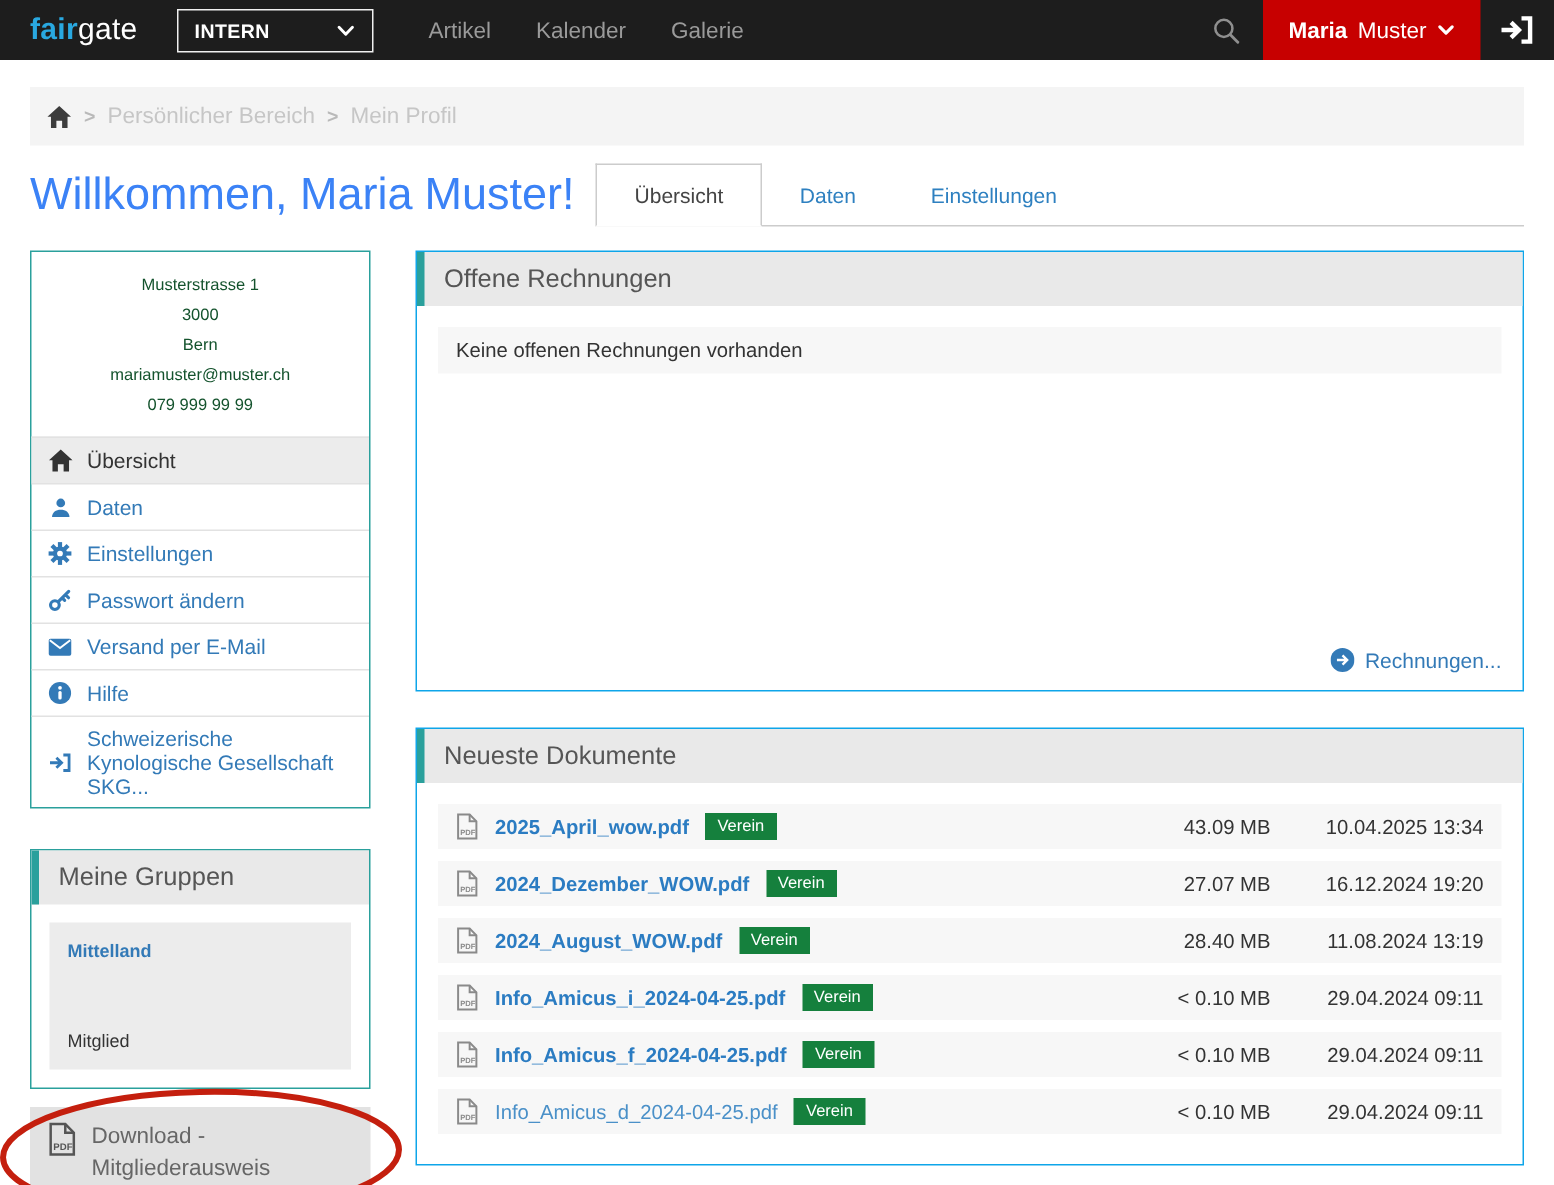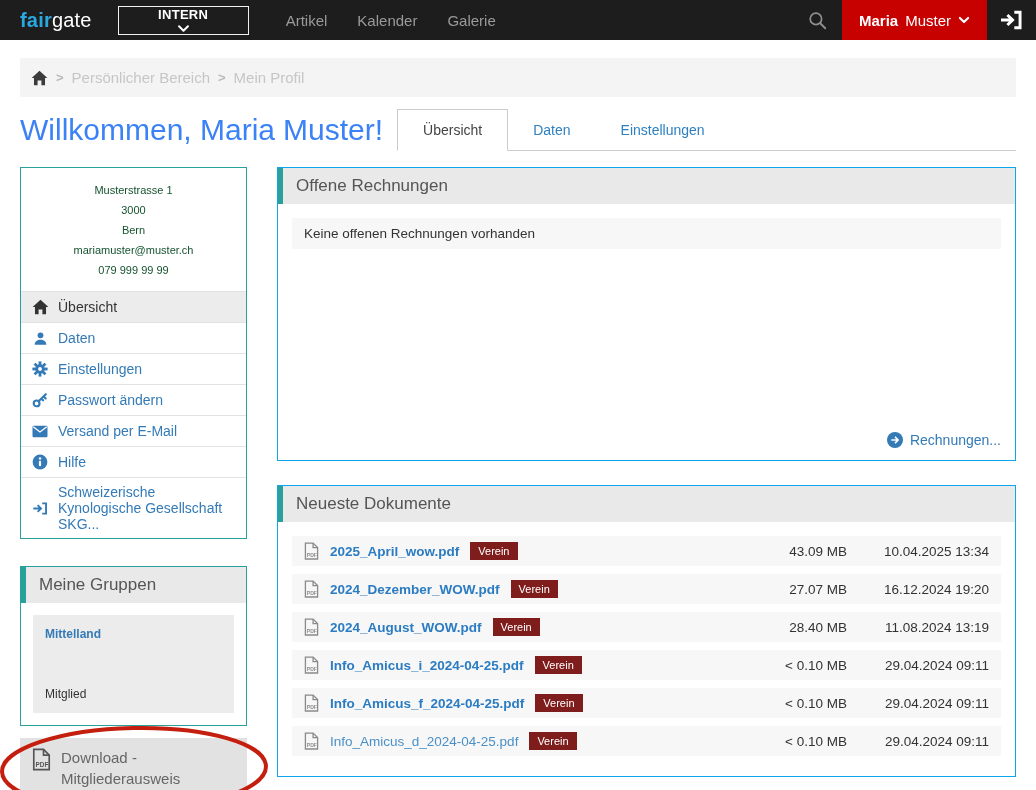--- a/index.html
+++ b/index.html
@@ -4,21 +4,21 @@
 <style>
   * { margin:0; padding:0; box-sizing:border-box; }
   html,body { width:1036px; background:#fff; font-family:"Liberation Sans","DejaVu Sans",sans-serif; color:#333; }
   body { height:790px; overflow:hidden; }
 
   
   .navbar { height:40px; background:#1d1d1d; display:flex; align-items:center; padding-left:20px; }
   .logo { font-size:20px; letter-spacing:.2px; cursor:pointer; }
   .logo .l1 { color:#29a8e0; font-weight:bold; }
   .logo .l2 { color:#fff; font-weight:400; }
-  .site-select { margin-left:26px; width:131px; height:29px; border:1px solid #f0f0f0; display:flex; align-items:center; justify-content:space-between; padding:0 11px; cursor:pointer;flex-direction:column; }
+  .site-select { margin-left:26px; width:131px; height:29px; border:1px solid #f0f0f0; display:flex; align-items:center; justify-content:space-between; padding:0 11px; cursor:pointer; }
   .site-select .lbl { color:#fff; font-size:13px; font-weight:bold; letter-spacing:.3px; }
   .nav-links { display:flex; margin-left:22px; }
   .nav-link { color:#9a9a9a; font-size:15px; padding:0 15px; cursor:pointer; }
   .nav-spacer { flex:1; }
   .search-btn { padding:0 15px; cursor:pointer; display:flex; align-items:center; }
   .user-btn { background:#c70000; height:40px; display:flex; align-items:center; gap:7px; padding:0 17px; color:#fff; cursor:pointer; }
   .user-btn .fn { font-size:15px; font-weight:600; }
   .user-btn .ln { font-size:15px; font-weight:400; }
   .logout-btn { padding:0 13px 0 12px; cursor:pointer; display:flex; align-items:center; }
 
@@ -65,21 +65,21 @@
   .panel.documents { margin-top:24px; height:292px; }
   .panel-body { padding:14px 14px 0; }
   .empty-row { background:#f7f7f7; padding:8px 12px; font-size:13.5px; color:#333; }
   .panel-foot { margin-top:auto; display:flex; justify-content:flex-end; align-items:center; gap:7px; padding:12px 14px; color:#337ab7; font-size:14px; cursor:pointer; }
 
   .doc-row { margin:0 14px 8px; background:#f7f7f7; height:30px; display:flex; align-items:center; padding:0 12px; font-size:13.5px;justify-content:space-between; }
   .doc-rows { padding-top:14px; }
   .doc-row .mi { flex:none; margin-right:11px; color:#8a8a8a; display:flex; }
   .doc-name { color:#2b7cc2; font-weight:bold; cursor:pointer; white-space:nowrap; }
   .doc-name.plain { font-weight:400; color:#4a90c8; }
-  .doc-badge { margin-left:11px; background:#7f1d1d; color:#fff; font-size:11px; padding:2.5px 8px 3px; cursor:default; }
+  .doc-badge { margin-left:11px; background:#15803d; color:#fff; font-size:11px; padding:2.5px 8px 3px; cursor:default; }
   .doc-sp { flex:1; }
   .doc-size { width:120px; text-align:right; color:#333; }
   .doc-date { width:142px; text-align:right; color:#333; }
 
   svg.ic { display:block; }
 </style>
 </head>
 <body>
 
 <header class="navbar">

